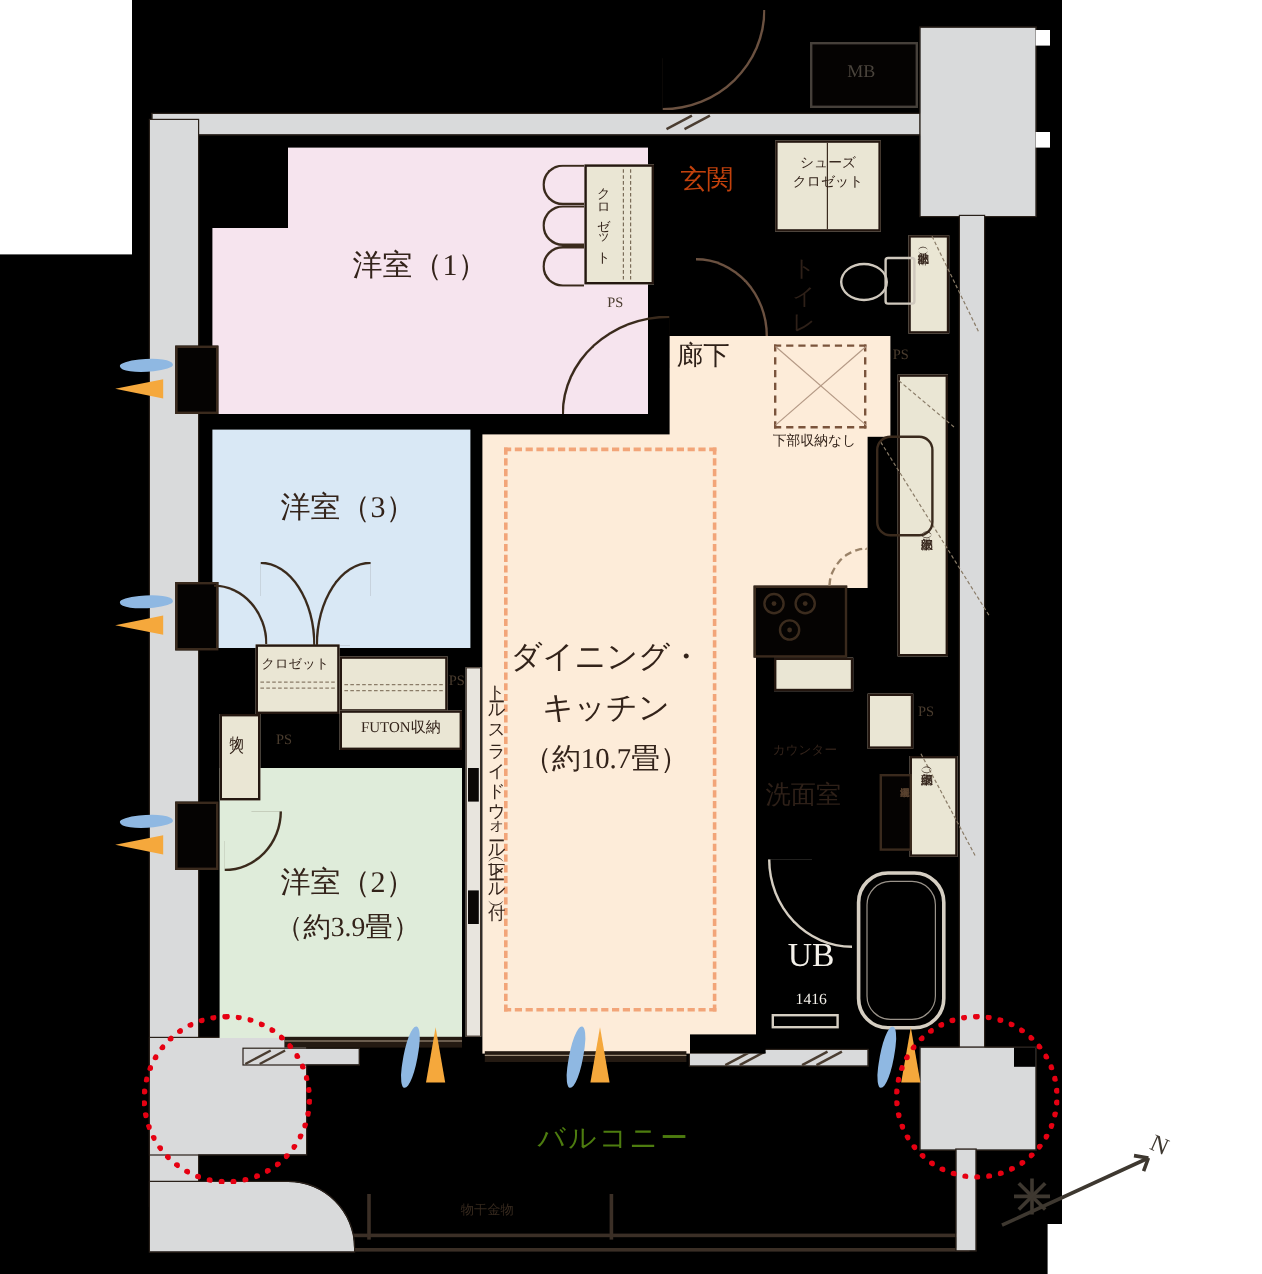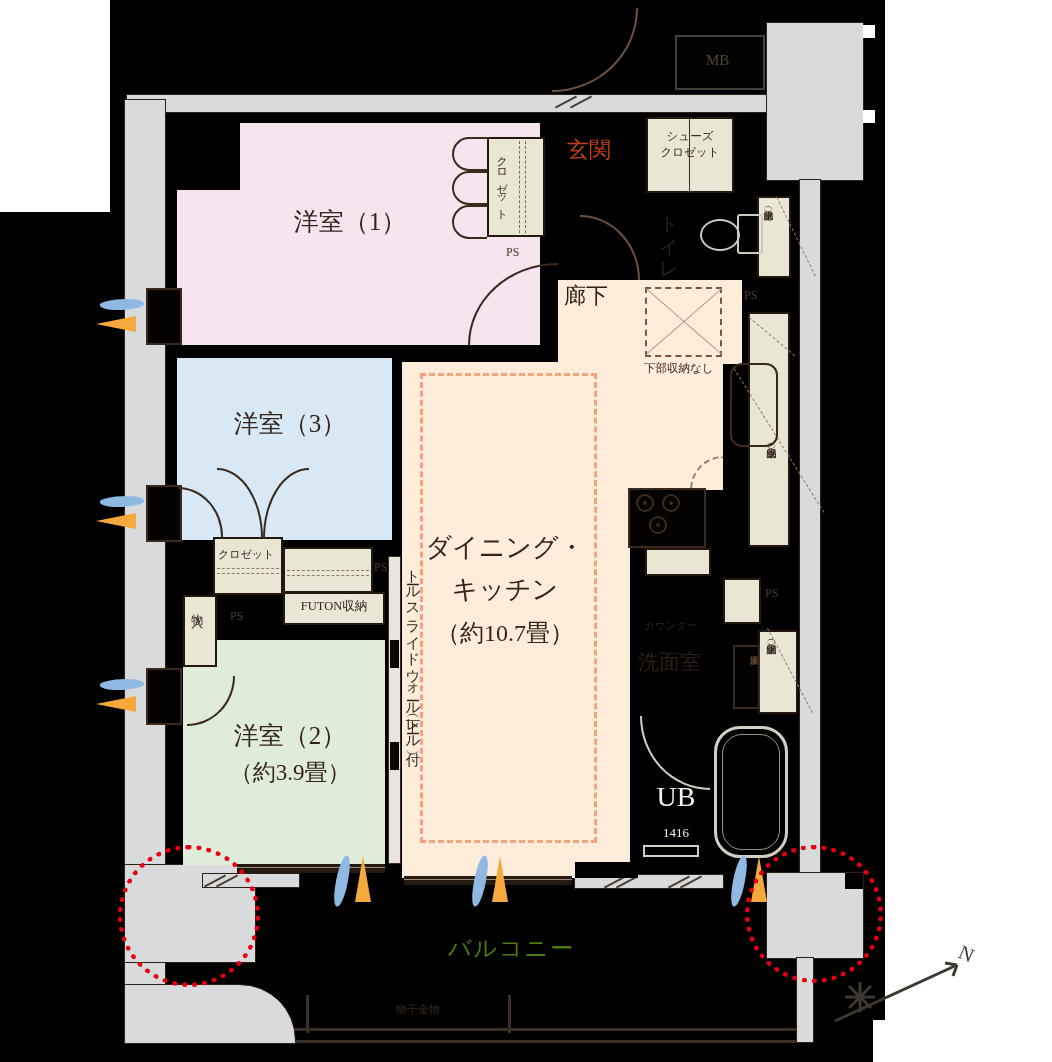--- a/index.html
+++ b/index.html
@@ -221,17 +221,17 @@
   <div class="abs t" style="left:644px;top:362px;font-size:11.5px;">下部収納なし</div>
   <div class="abs t" style="left:644px;top:620px;font-size:10.5px;">カウンター</div>
 
   <div class="abs t" style="left:638px;top:651px;font-size:21px;color:#2e2018;">洗面室</div>
   <div class="abs t vert" style="left:735px;top:650px;width:24px;font-size:8px;height:54px;letter-spacing:0;color:#5a4330;line-height:1.4;">洗濯機置場</div>
 
   <div class="abs t whitet tc" style="left:650px;top:782px;width:52px;font-size:28px;">UB</div>
   <div class="abs t whitet tc" style="left:650px;top:814px;width:52px;font-size:13px;margin-top:12px;">1416</div>
 
   <div class="abs t" style="left:448px;top:936px;font-size:23px;color:#4d7c0f;letter-spacing:2px;">バルコニー</div>
-  <div class="abs t" style="left:396px;top:1003px;font-size:11px;color:#35281d;">物干金物</div>
+  <div class="abs t" style="left:384px;top:1003px;font-size:11px;color:#35281d;">物干金物</div>
 
   <div class="abs t vert" style="left:404px;top:560px;font-size:14.5px;height:330px;letter-spacing:0;">トールスライドウォール（下レール付）</div>
 
 </div>
 
 </body></html>

